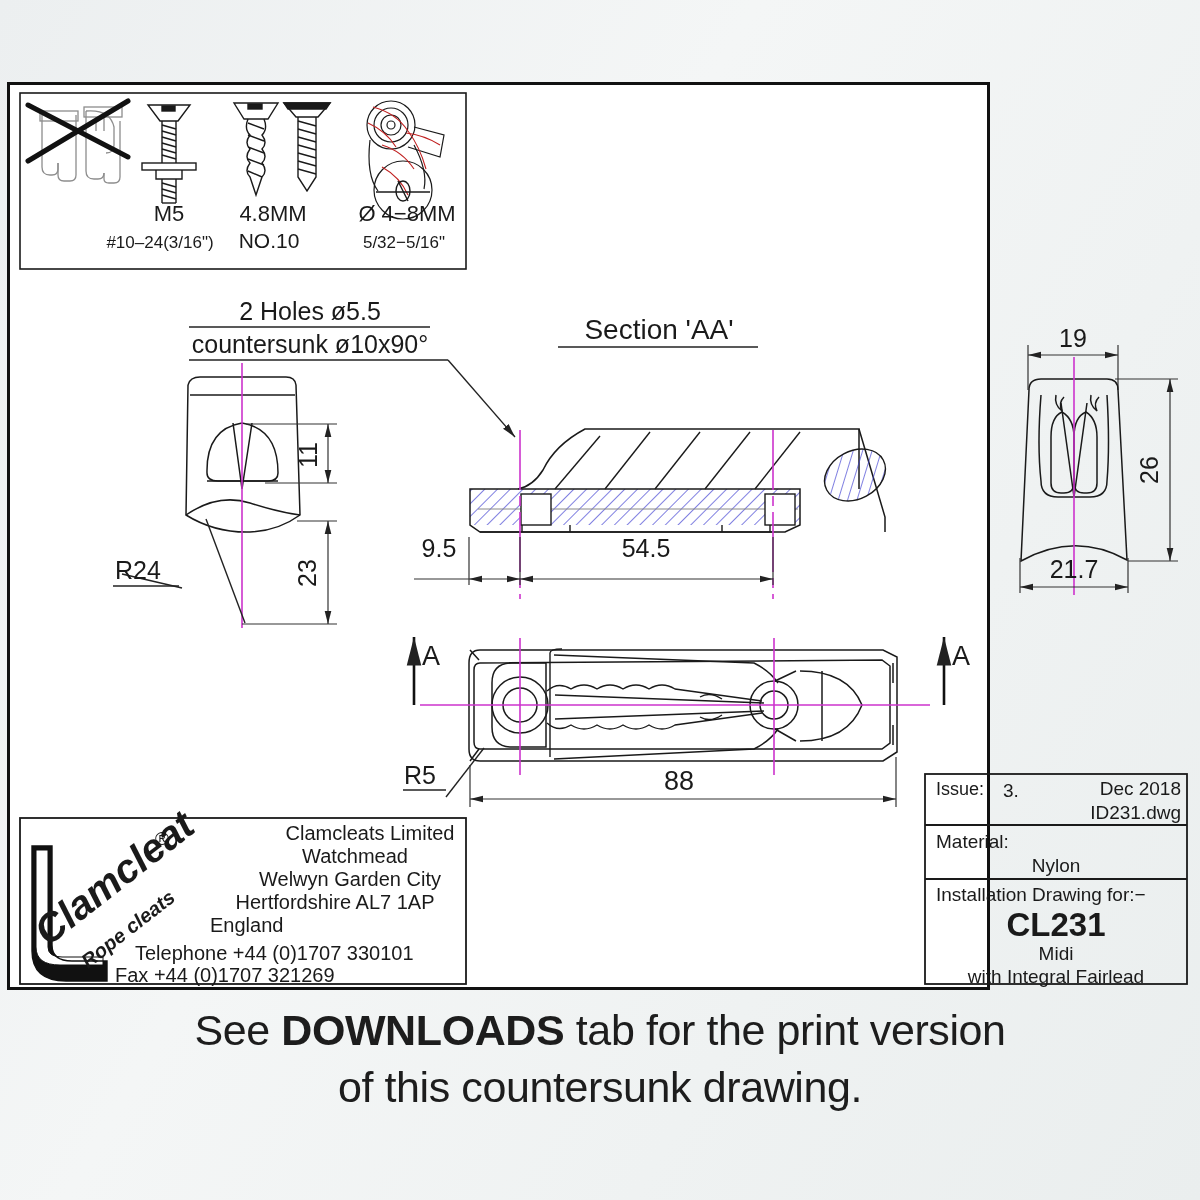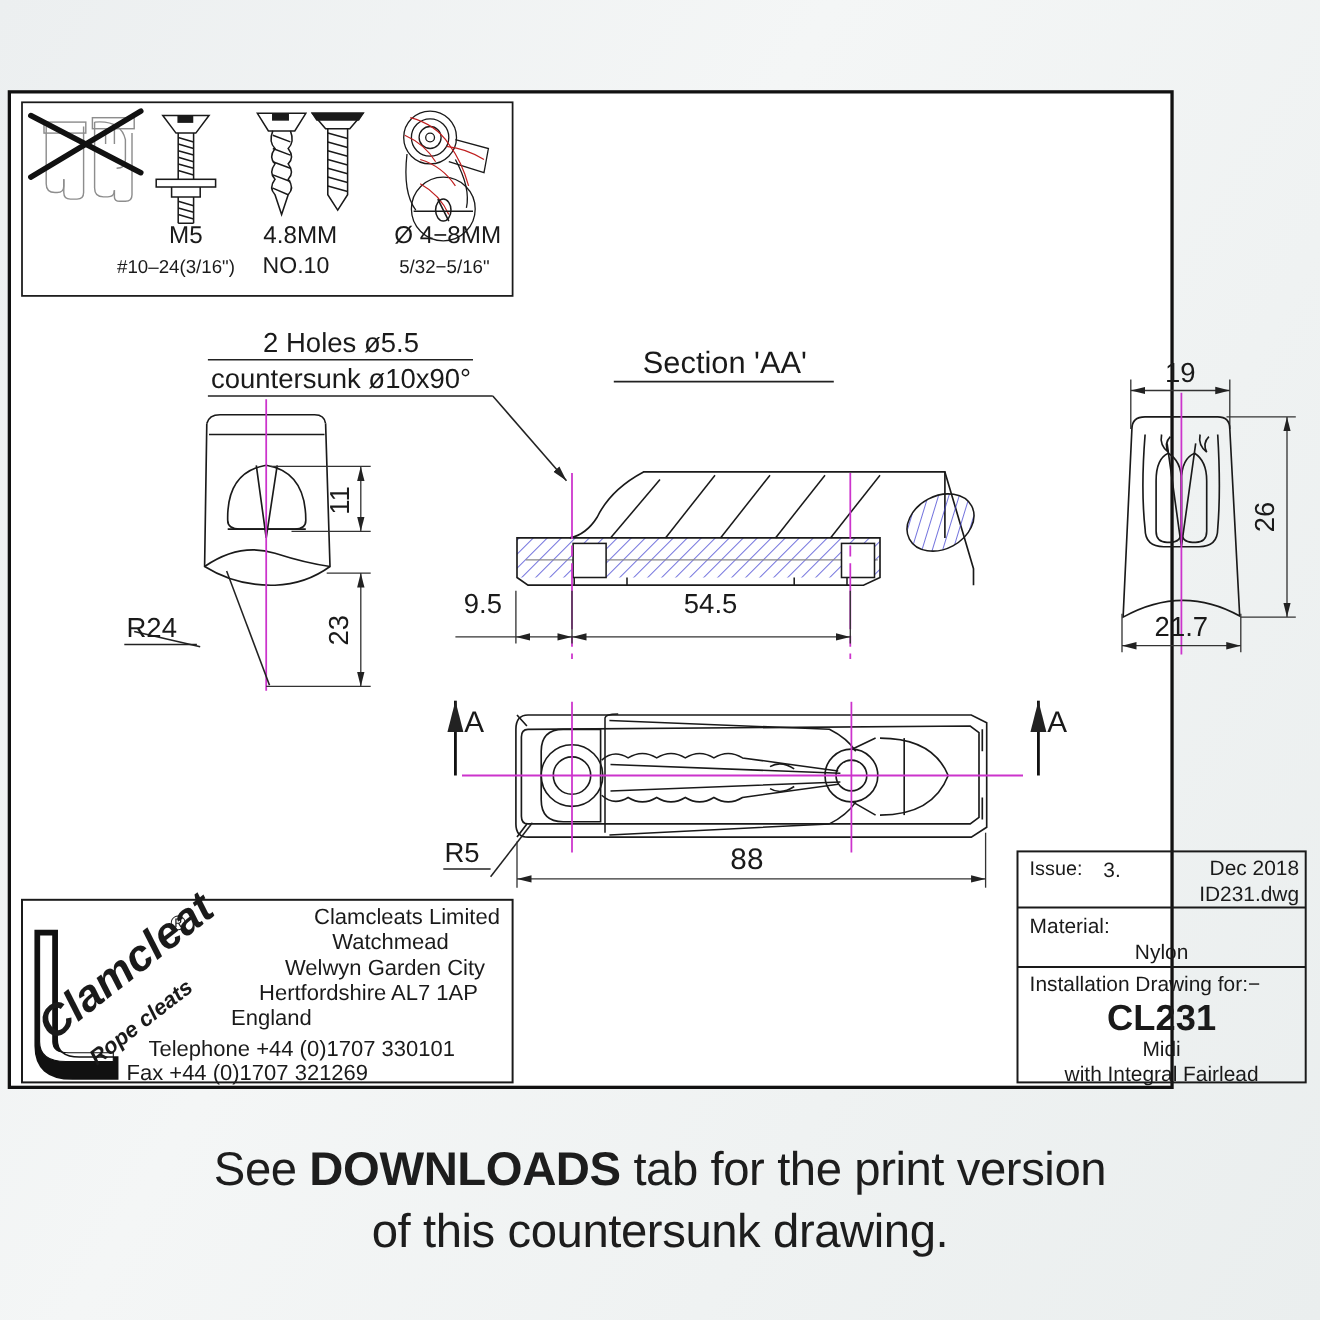--- a/index.html
+++ b/index.html
@@ -11,28 +11,28 @@
     position:relative;
   }
   
   .page-bg{
     position:absolute;inset:0;
     background:linear-gradient(120deg,#eceff0 0%,#f4f6f6 40%,#eaeeee 100%);
   }
   .drawing-frame{
     position:absolute;
     left:7px;top:82px;
-    width:1060px;height:908px;
+    width:983px;height:908px;
     background:#ffffff;
     border:3px solid #111;
     box-sizing:border-box;
   }
   svg.cad{position:absolute;left:0;top:0;}
   .cap{
-    position:absolute;left:0;right:0;top:1035px;
+    position:absolute;left:0;right:0;top:1002px;
     text-align:center;
     color:#1d1d1d;
     font-family:"Liberation Sans", sans-serif;
     font-size:43px;
     line-height:57px;
     letter-spacing:-0.4px;
   }
   .cap b{font-weight:bold;}
   .cad text{font-family:"Liberation Sans", sans-serif; fill:#1a1a1a;}
 </style>

